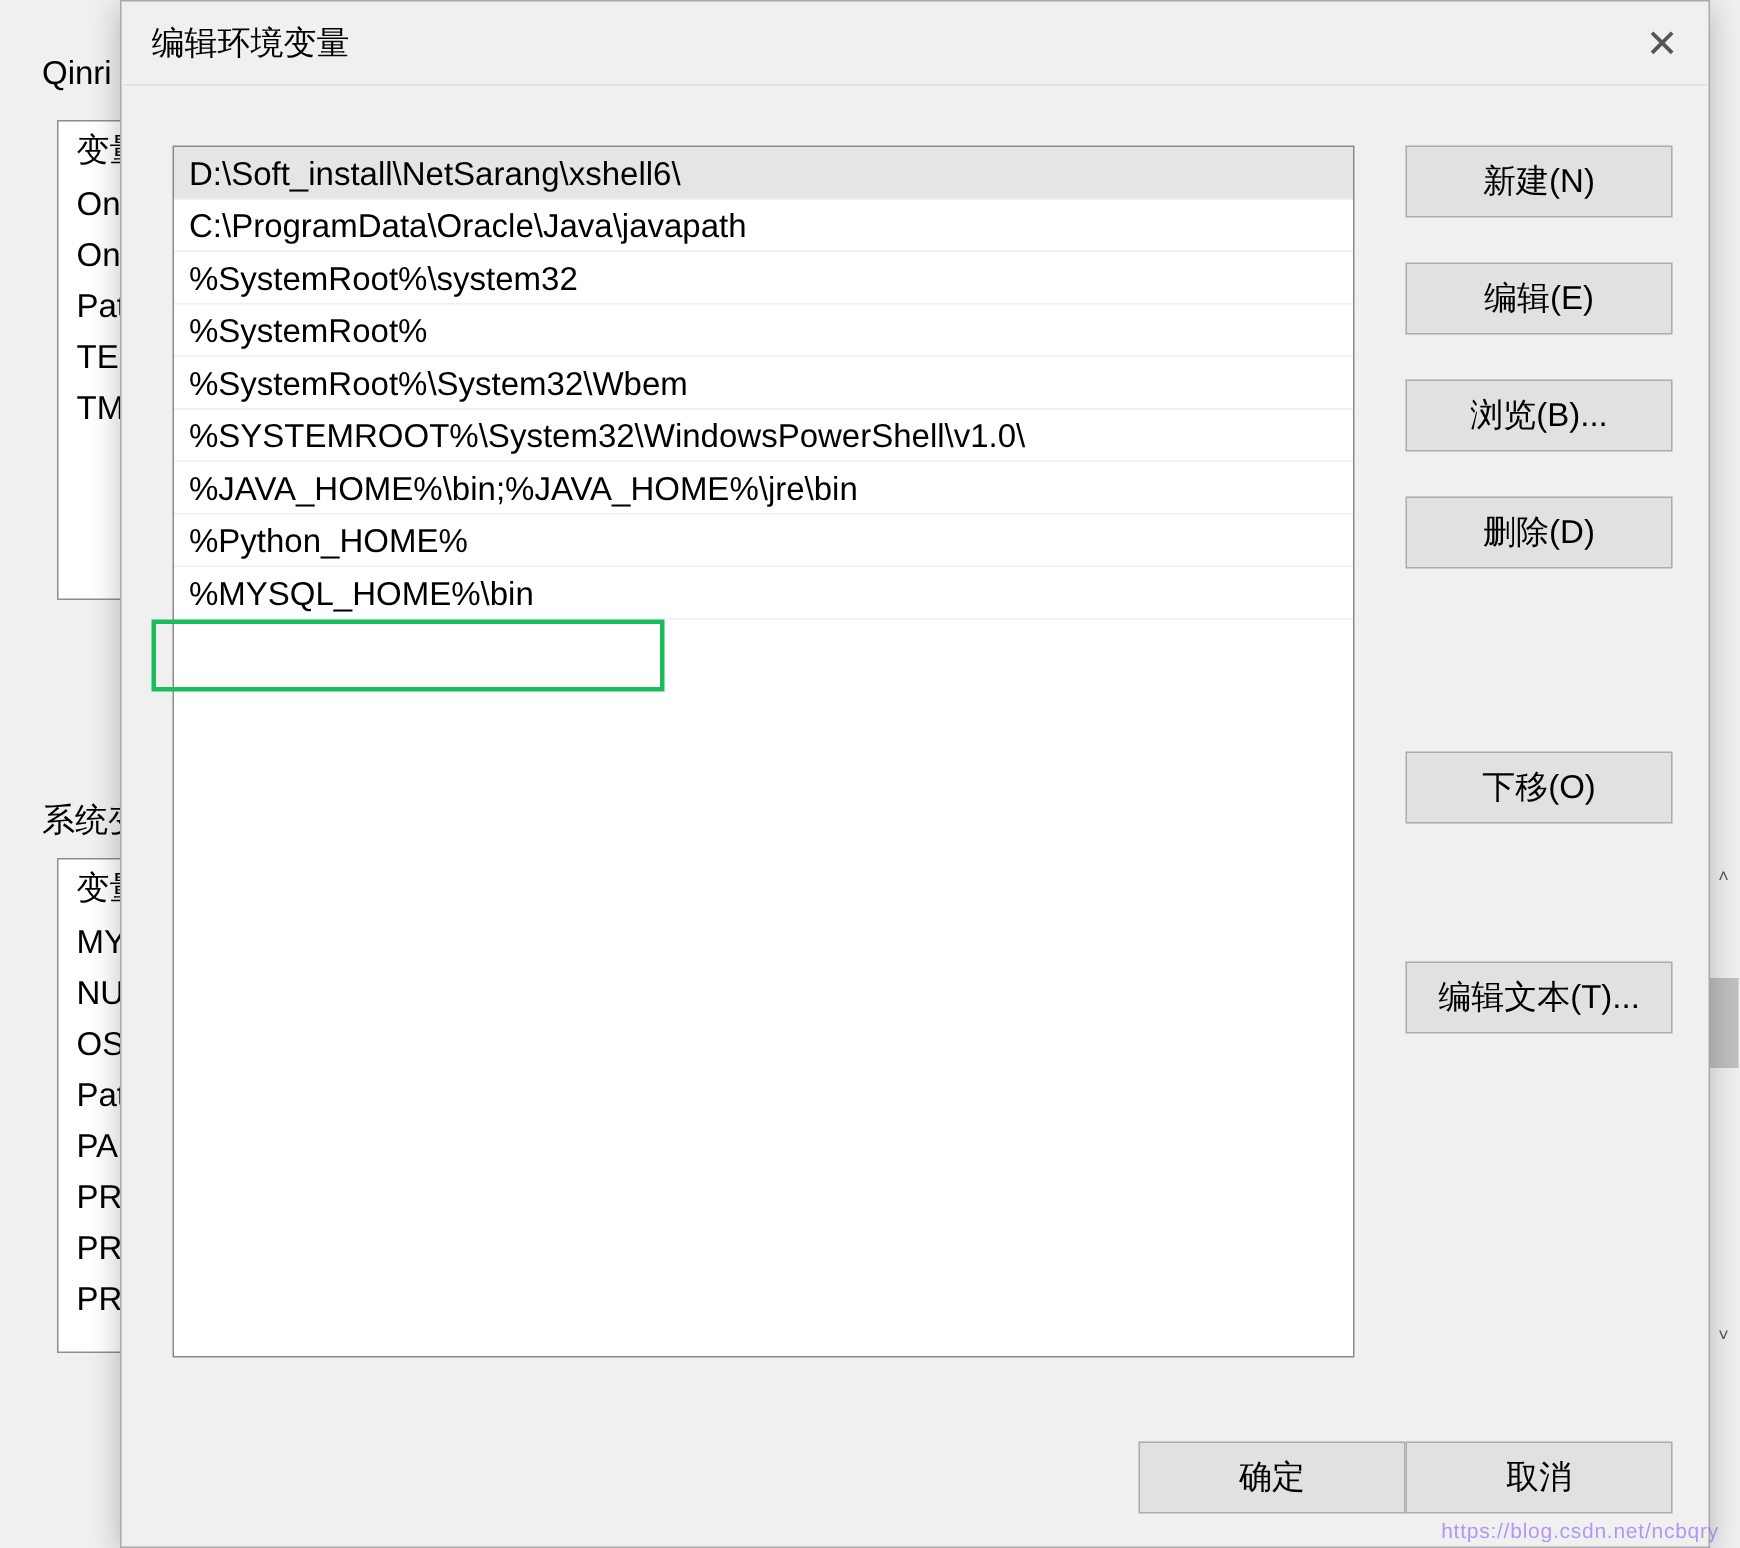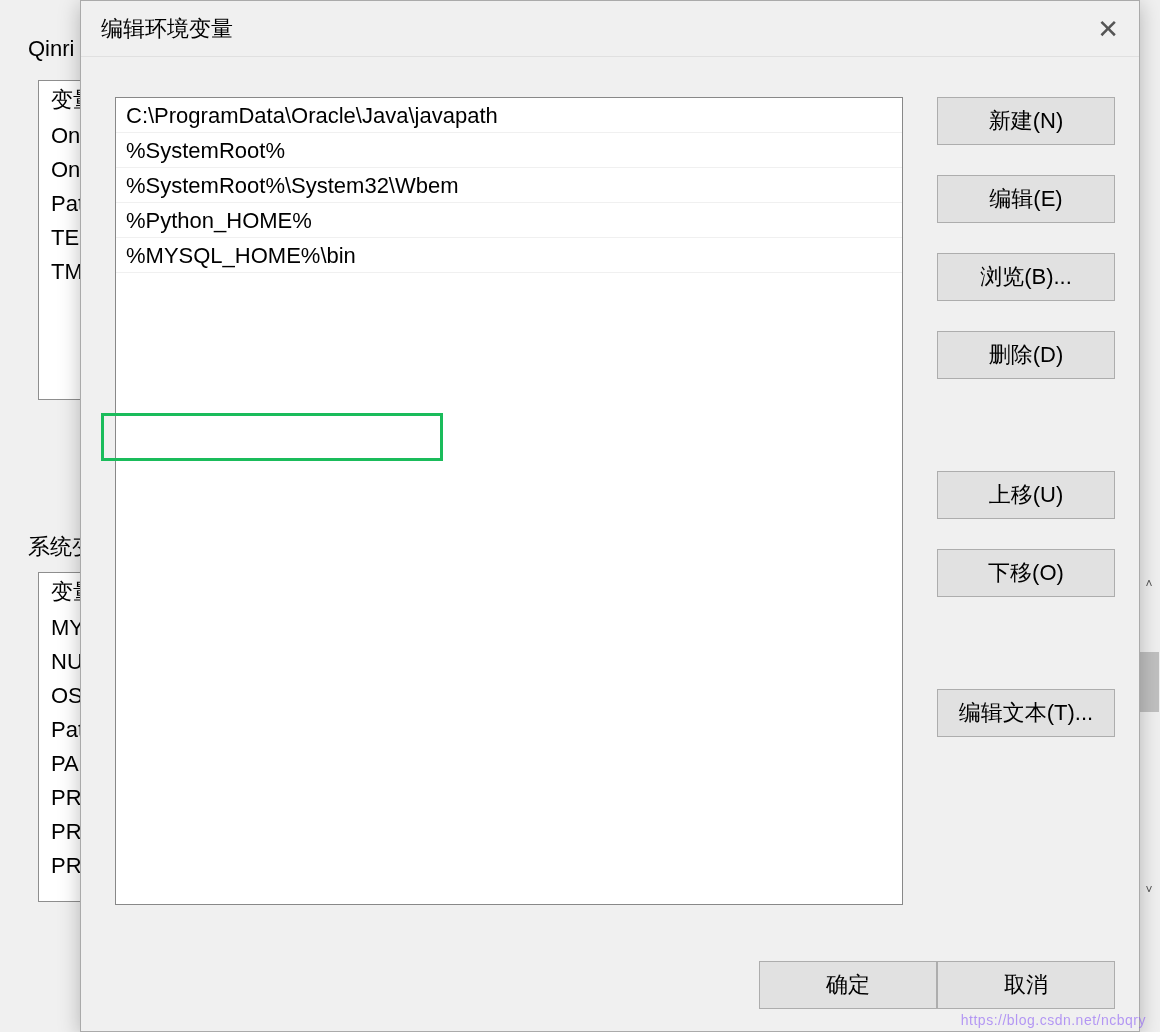--- a/index.html
+++ b/index.html
@@ -189,38 +189,41 @@
 </div>
 
 <div class="dialog">
   <div class="dialog-titlebar">
     <span>编辑环境变量</span>
     <span class="close-icon">✕</span>
   </div>
   <div class="dialog-body">
     <div style="position:relative;">
       <div class="path-list">
+        <div class="path-item selected">D:\Soft_install\NetSarang\xshell6\</div>
         <div class="path-item">C:\ProgramData\Oracle\Java\javapath</div>
+        <div class="path-item">%SystemRoot%\system32</div>
         <div class="path-item">%SystemRoot%</div>
         <div class="path-item">%SystemRoot%\System32\Wbem</div>
+        <div class="path-item">%SYSTEMROOT%\System32\WindowsPowerShell\v1.0\</div>
+        <div class="path-item">%JAVA_HOME%\bin;%JAVA_HOME%\jre\bin</div>
         <div class="path-item">%Python_HOME%</div>
         <div class="path-item">%MYSQL_HOME%\bin</div>
       </div>
       <div class="highlight-box"></div>
     </div>
     <div class="button-col">
       <button class="dlg-button">新建(N)</button>
       <div class="btn-spacer"></div>
       <button class="dlg-button">编辑(E)</button>
       <div class="btn-spacer"></div>
       <button class="dlg-button">浏览(B)...</button>
       <div class="btn-spacer"></div>
       <button class="dlg-button">删除(D)</button>
       <div class="btn-spacer-lg"></div>
-      <button class="dlg-button">上移(U)</button>
       <div class="btn-spacer"></div>
       <button class="dlg-button">下移(O)</button>
       <div class="btn-spacer-lg"></div>
       <button class="dlg-button">编辑文本(T)...</button>
     </div>
   </div>
   <div class="dialog-footer">
     <button class="dlg-button">确定</button>
     <button class="dlg-button">取消</button>
   </div>

